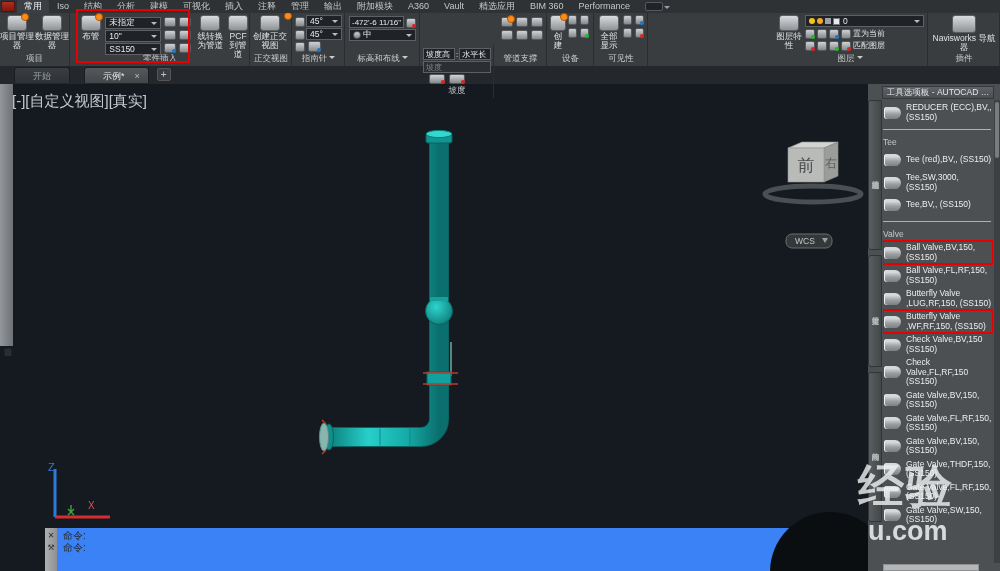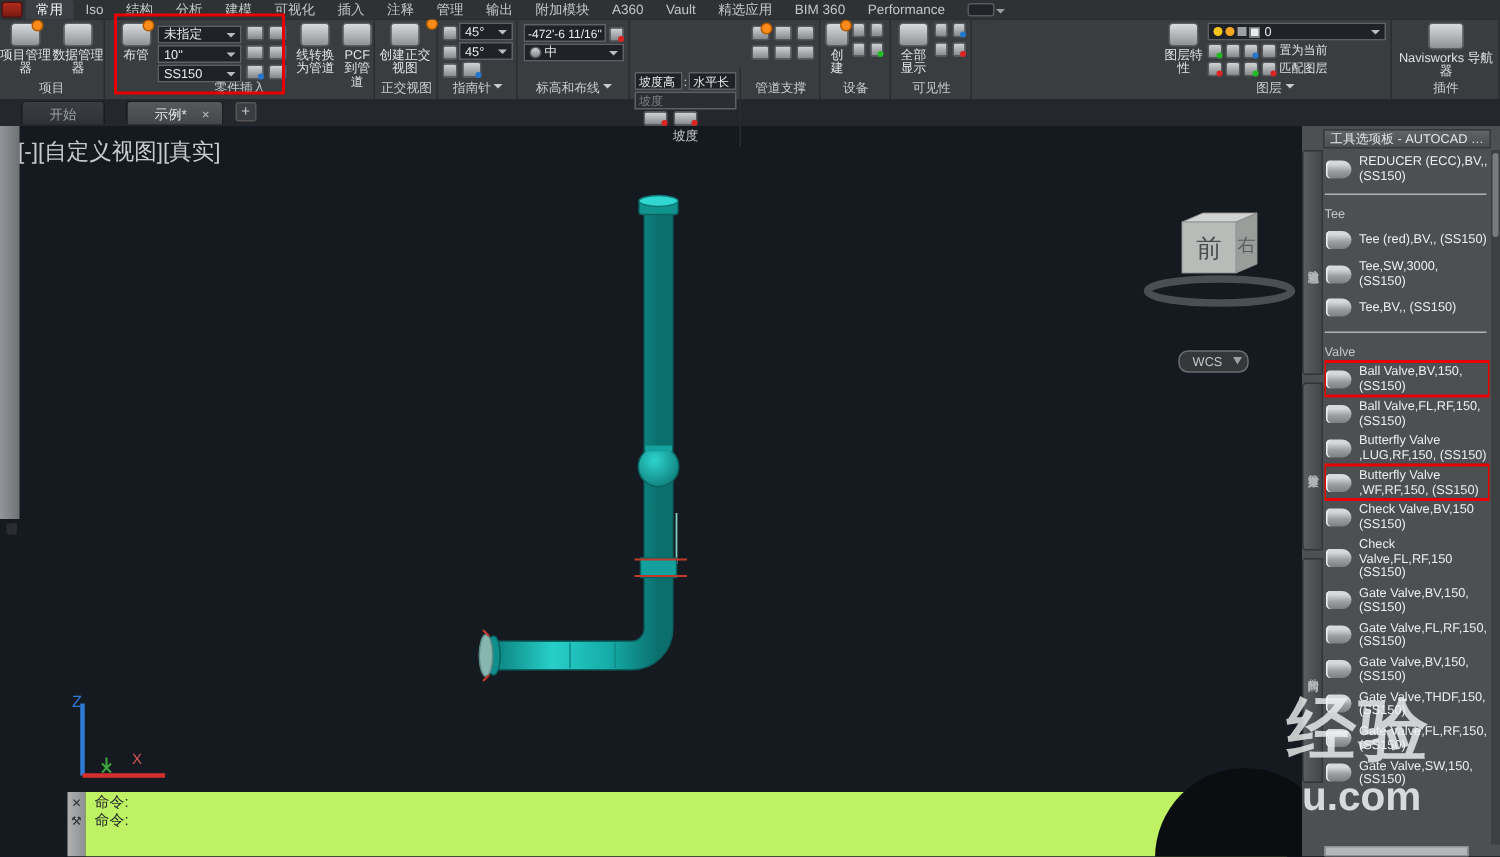--- a/index.html
+++ b/index.html
@@ -63,21 +63,21 @@
   .leftstrip { position:absolute; left:0; top:0; width:13px; height:262px;
     background:linear-gradient(90deg,#93969a,#6e7174); z-index:7; display:flex; align-items:flex-end; justify-content:center; }
   .leftstrip .vtext { writing-mode:vertical-rl; text-orientation:upright; font-size:8px; color:#2e3134; padding-bottom:4px; }
 
   
   .cmdwin { position:absolute; left:45px; top:444px; width:813px; height:43px; z-index:8; display:flex; }
   .cmdgrip { width:12px; background:linear-gradient(90deg,#aeb0b1,#8d8f90); display:flex; flex-direction:column;
     align-items:center; padding-top:4px; gap:4px; }
   .cmdgrip span { color:#2d2f30; font-size:8px; line-height:8px; }
   .cmdbody { flex:1; display:flex; flex-direction:column; }
-  .cmdhist { flex:1; background:#bef264; padding:2px 6px; font-size:10px; color:#26282a; line-height:12px; }
+  .cmdhist { flex:1; background:#3b82f6; padding:2px 6px; font-size:10px; color:#26282a; line-height:12px; }
   .cmdinput { height:15px; background:#d6d8d9; border-top:1px solid #a9abac; display:flex; align-items:center; padding:0 4px; }
   .cmdico { width:12px; height:9px; background:#3c4043; border-radius:2px; margin-right:3px; position:relative; }
   .cmdico:after { content:""; position:absolute; right:-7px; top:3px; border:3px solid transparent; border-top-color:#55585a; }
   .cmdph { font-size:9.5px; color:#8d9093; margin-left:6px; }
   .darkcircle { position:absolute; left:770px; top:428px; width:120px; height:120px; border-radius:50%;
     background:#0b0e11; z-index:9; }
 
   
   .palette { position:absolute; left:868px; top:84px; width:132px; height:487px; background:#4c5053; z-index:10; }
   .ptitle { position:absolute; left:14px; top:2px; width:112px; height:13px; background:linear-gradient(#606467,#4a4e51);

